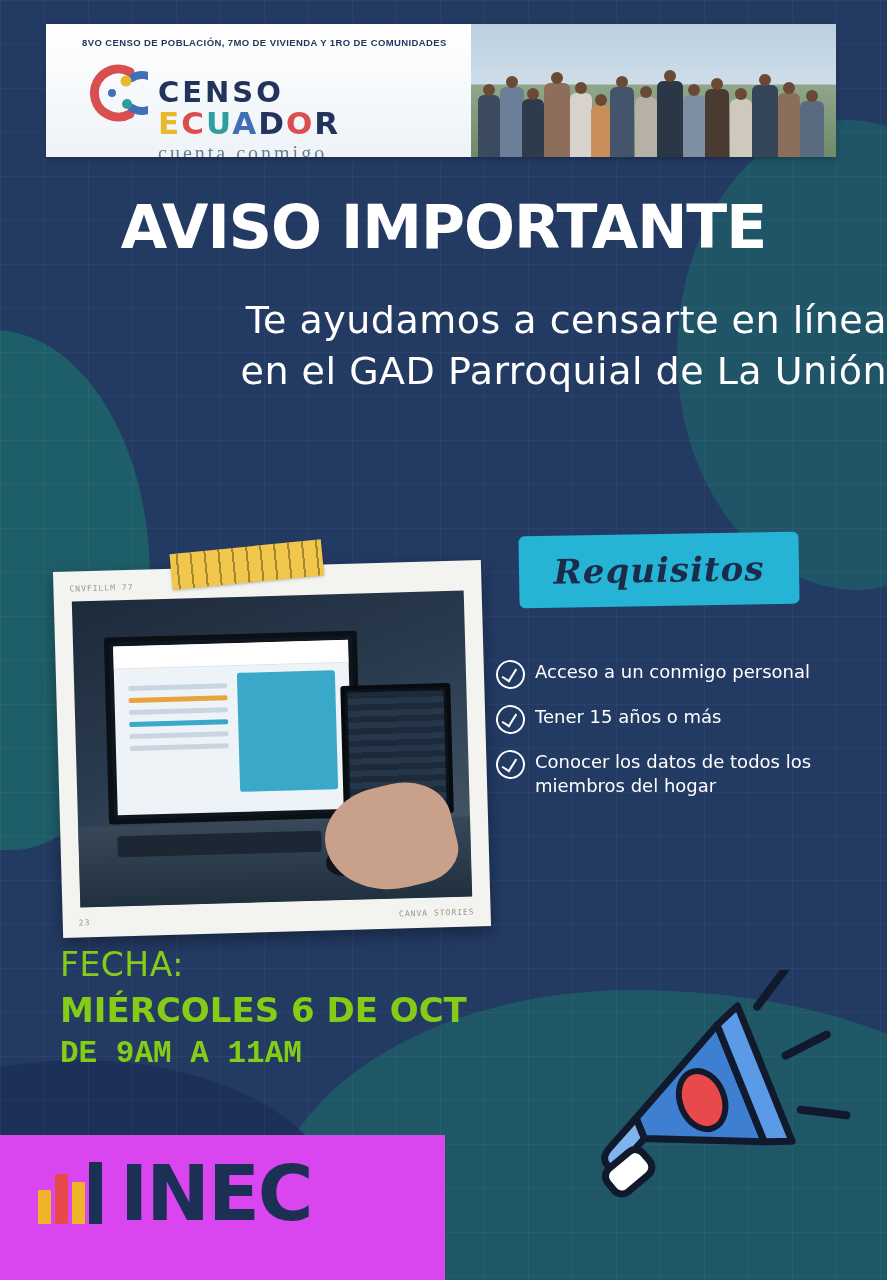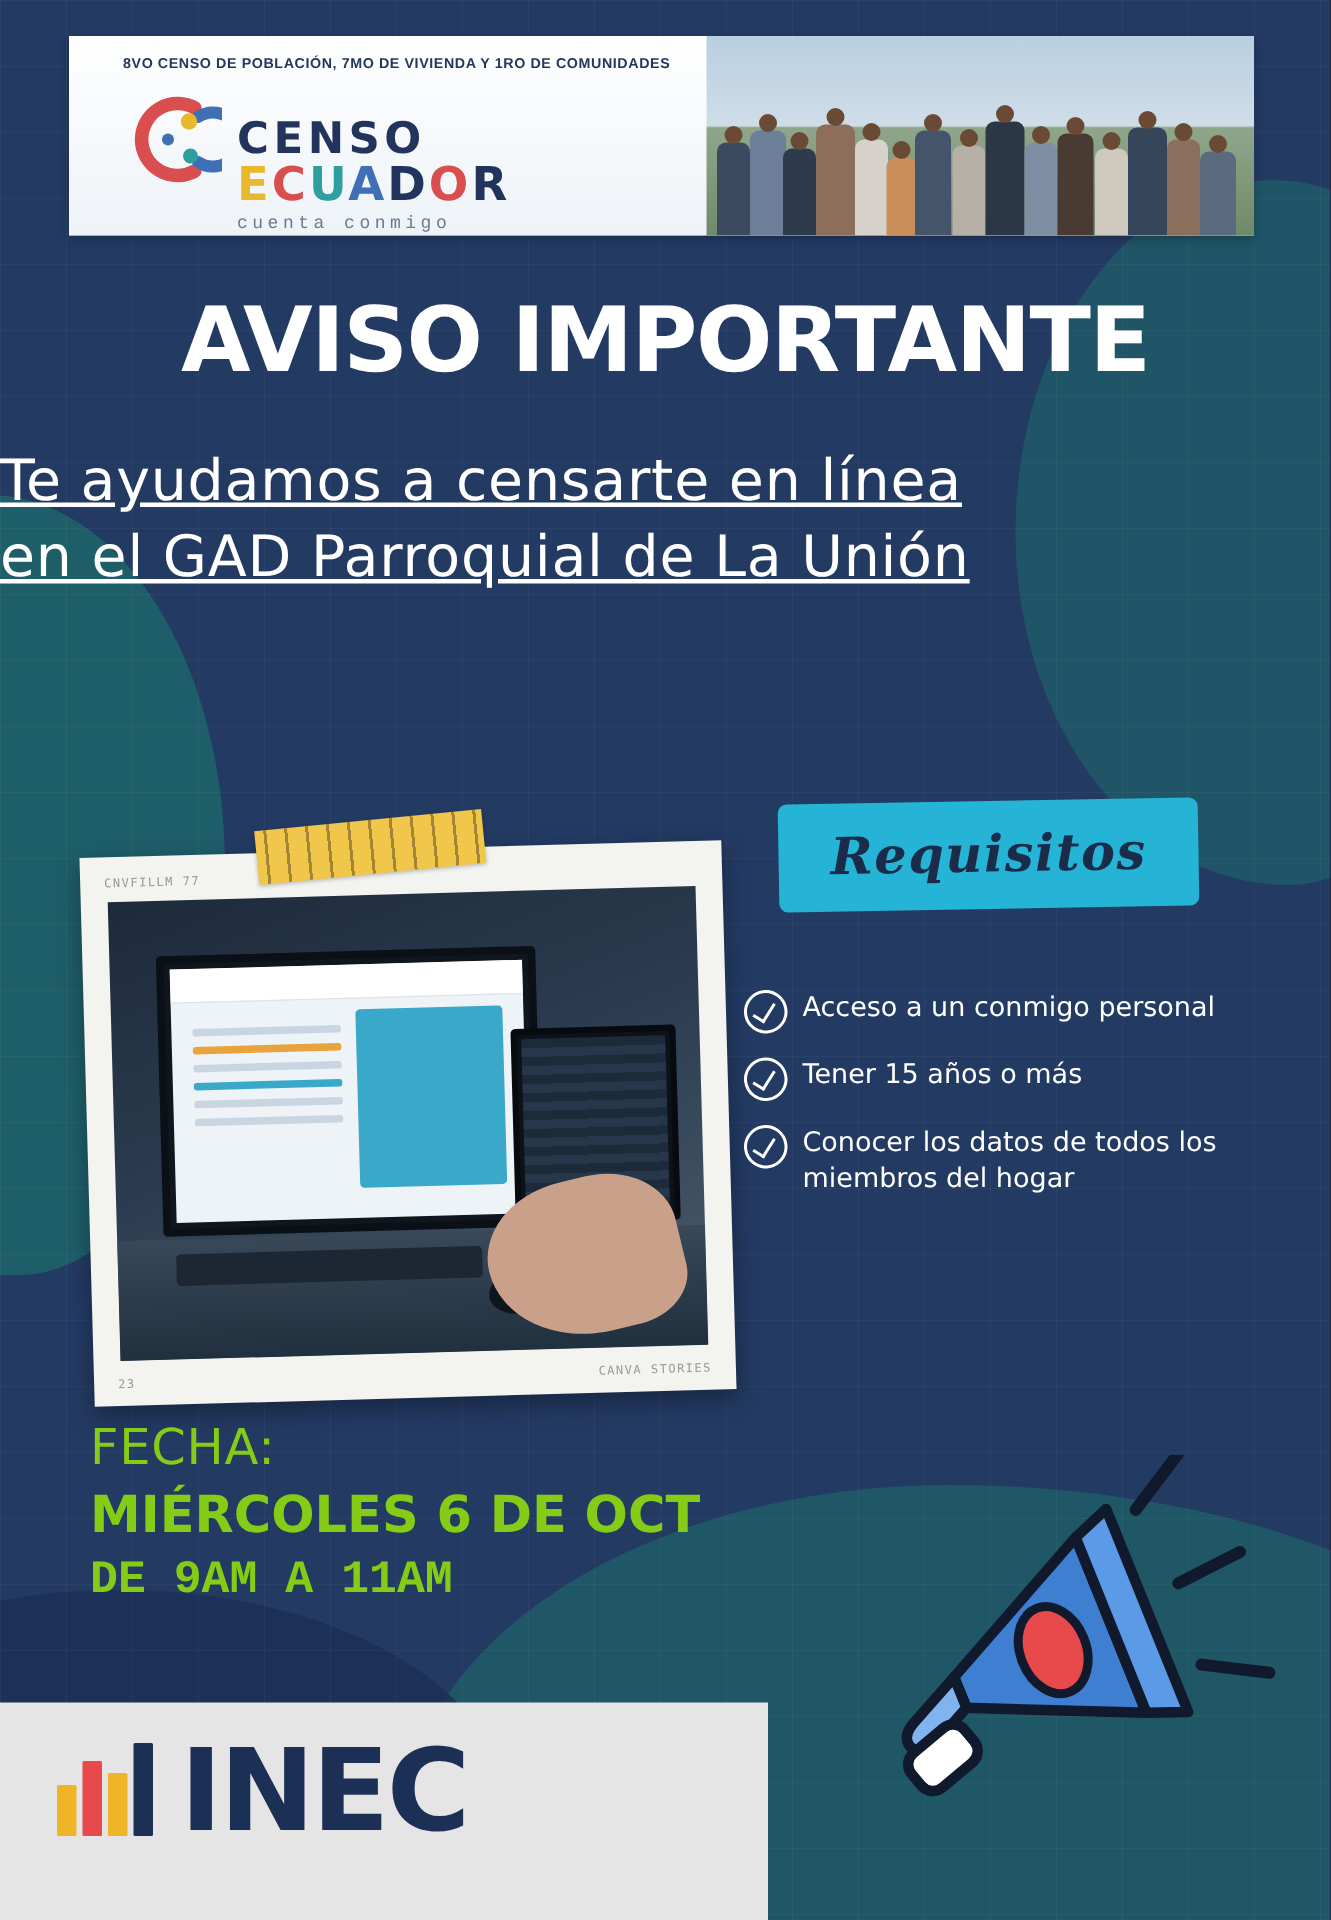--- a/index.html
+++ b/index.html
@@ -128,25 +128,25 @@
     font-family: "DejaVu Sans", sans-serif;
   }
   .censo-word2 .c-e { color: #e8b92d; }
   .censo-word2 .c-c { color: #d94f4f; }
   .censo-word2 .c-u { color: #2f9e9e; }
   .censo-word2 .c-a { color: #3f6fb5; }
   .censo-word2 .c-d { color: #22335c; }
   .censo-word2 .c-o { color: #d94f4f; }
   .censo-word2 .c-r { color: #22335c; }
   .censo-sub {
-    font-size: 12px;
+    font-size: 20px;
     color: #6c7a90;
     letter-spacing: 3px;
     margin-top: 2px;
-    font-family: Liberation Mono, monospace;
+    font-family: Liberation Serif, serif;
   }
   .banner-photo {
     flex: 1;
     position: relative;
     background: linear-gradient(180deg, #b9cfe0 0%, #cfdde8 45%, #8fa68a 46%, #6f8a6a 100%);
     overflow: hidden;
   }
   .crowd {
     position: absolute;
     bottom: 0;
@@ -181,28 +181,27 @@
     font-weight: bold;
     font-size: 60px;
     letter-spacing: -1px;
     color: #ffffff;
   }
   .subtitle {
     position: absolute;
     left: 0;
     right: 0;
     top: 295px;
-    text-align: left;
+    text-align: right;
     color: #ffffff;
     font-size: 38px;
     line-height: 1.35;
     font-family: "DejaVu Sans", sans-serif;
     letter-spacing: .5px;
     font-weight: 400;
-    text-decoration: underline;
   }
 
   
   .photo-card {
     position: absolute;
     left: 58px;
     top: 566px;
     width: 428px;
     height: 366px;
     background: #f3f3ef;
@@ -432,23 +431,23 @@
     bottom: 70px;
     width: 280px;
     height: 240px;
   }
 
   
   .inec {
     position: absolute;
     left: 0;
     bottom: 0;
-    width: 512px;
+    width: 445px;
     height: 145px;
-    background: #e5e5e5;
+    background: #d946ef;
   }
   .inec-bars {
     position: absolute;
     left: 38px;
     bottom: 56px;
     display: flex;
     align-items: flex-end;
     gap: 4px;
     height: 62px;
   }

